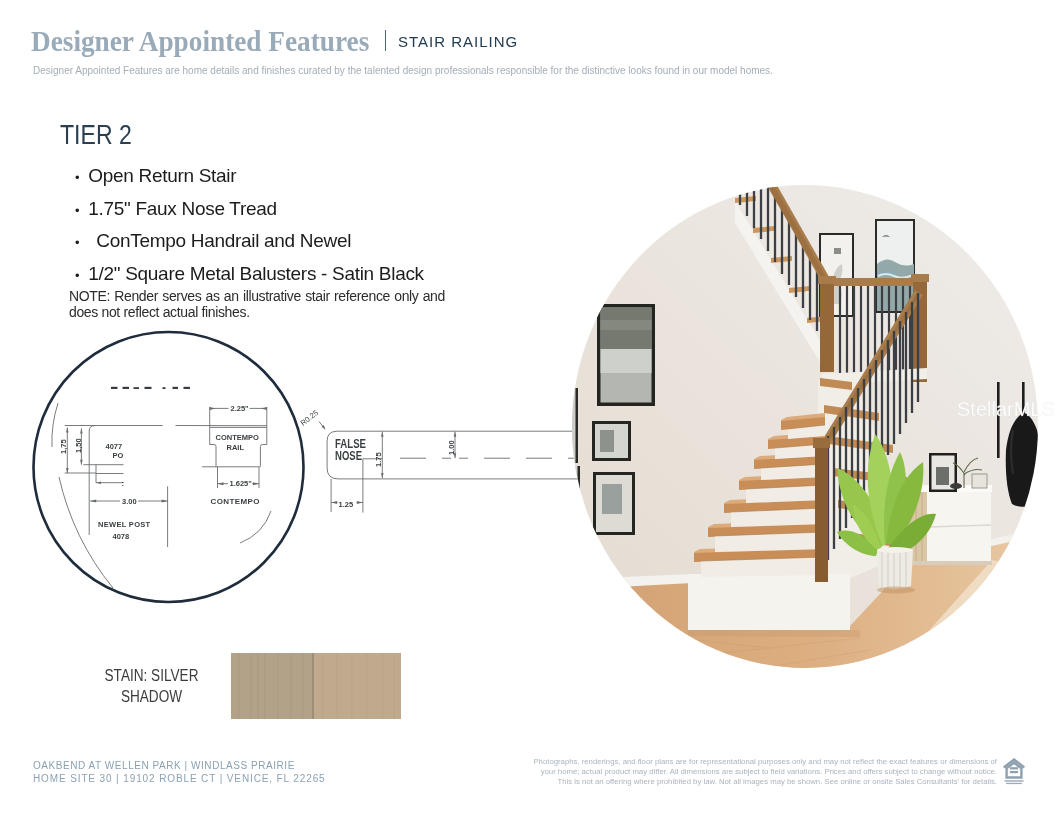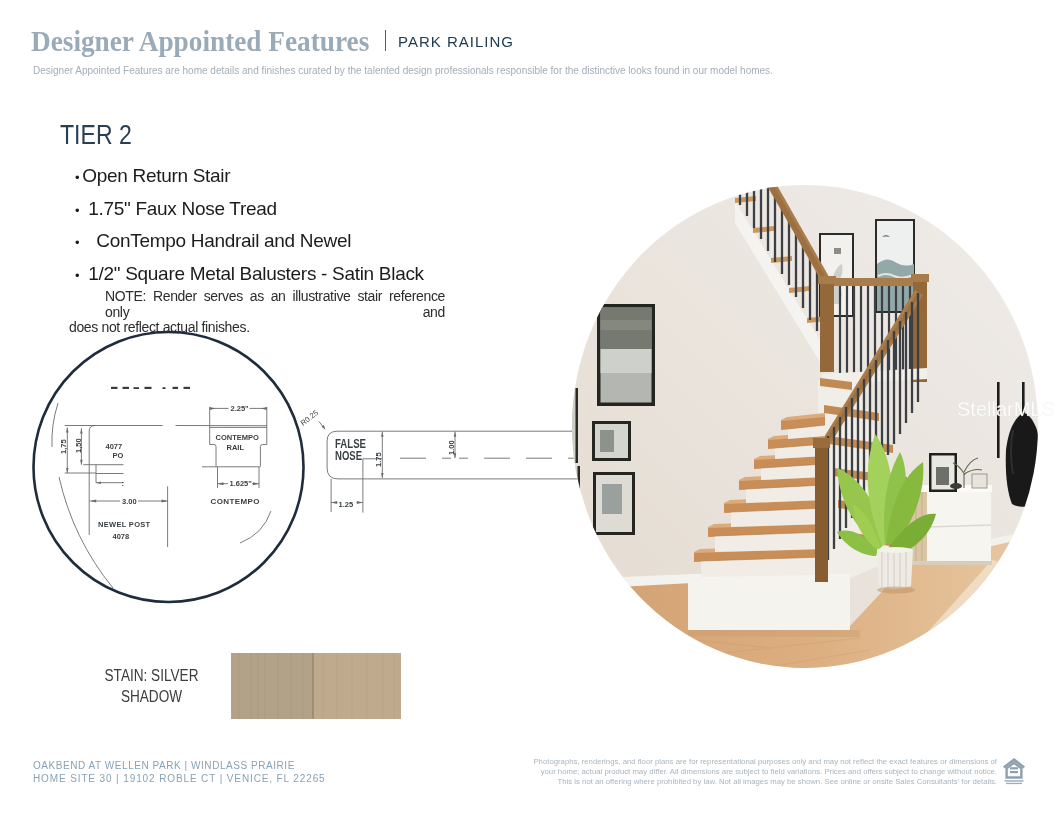--- a/index.html
+++ b/index.html
@@ -6,35 +6,35 @@
 body{width:1056px;height:816px;background:#ffffff;font-family:"Liberation Sans",sans-serif;position:relative;overflow:hidden;}
 .abs{position:absolute;}
 </style>
 </head>
 <body>
 
 <div class="abs" style="left:31px;top:25px;font-family:'Liberation Serif',serif;font-weight:700;font-size:29px;color:#99aab8;transform:scaleX(0.94);transform-origin:0 0;white-space:nowrap;">Designer Appointed Features</div>
 
 <div class="abs" style="left:384.5px;top:30px;width:1.4px;height:21px;background:#4a6378;"></div>
 
-<div class="abs" style="left:398px;top:32.8px;font-size:15px;font-weight:400;color:#203c52;letter-spacing:1.0px;">PARK RAILING</div>
+<div class="abs" style="left:398px;top:32.8px;font-size:15px;font-weight:400;color:#203c52;letter-spacing:1.0px;">STAIR RAILING</div>
 
 <div class="abs" style="left:33px;top:64.5px;font-size:10px;color:#a3aeb8;white-space:nowrap;">Designer Appointed Features are home details and finishes curated by the talented design professionals responsible for the distinctive looks found in our model homes.</div>
 
 <div class="abs" style="left:60px;top:120px;font-size:28.5px;line-height:1;color:#2a4052;transform:scaleX(0.81);transform-origin:0 0;">TIER 2</div>
 
 <div class="abs" style="left:75px;top:161px;font-size:19px;letter-spacing:-0.3px;color:#1c1c1c;line-height:30.6px;">
-<div><span style="font-size:13px;">•</span><span style="margin-left:3px;">Open Return Stair</span></div>
+<div><span style="font-size:13px;">•</span><span style="margin-left:9px;">Open Return Stair</span></div>
 <div><span style="font-size:13px;">•</span><span style="margin-left:9px;">1.75" Faux Nose Tread</span></div>
 <div><span style="font-size:13px;">•</span><span style="margin-left:17px;">ConTempo Handrail and Newel</span></div>
 <div><span style="font-size:13px;">•</span><span style="margin-left:9px;">1/2" Square Metal Balusters - Satin Black</span></div>
 </div>
 
 <div class="abs" style="left:69px;top:289px;width:376px;font-size:14px;letter-spacing:-0.35px;color:#2c2c2c;line-height:15.6px;">
-<div style="text-align:justify;text-align-last:justify;margin-left:36px;">NOTE: Render serves as an illustrative stair reference only and</div>
+<div style="text-align:justify;text-align-last:justify;">NOTE: Render serves as an illustrative stair reference only and</div>
 <div>does not reflect actual finishes.</div>
 </div>
 
 <svg class="abs" style="left:25px;top:325px;" width="560" height="292" viewBox="0 0 560 292">
 <g fill="none" stroke="#6a6d70" stroke-width="0.9">
 
 <circle cx="143.5" cy="142" r="135" stroke="#1f2c3c" stroke-width="2.6"></circle>
 
 <path d="M 33 78 Q 26 100 27 122"></path>
 <path d="M 34 152 Q 48 214 88 263"></path>

